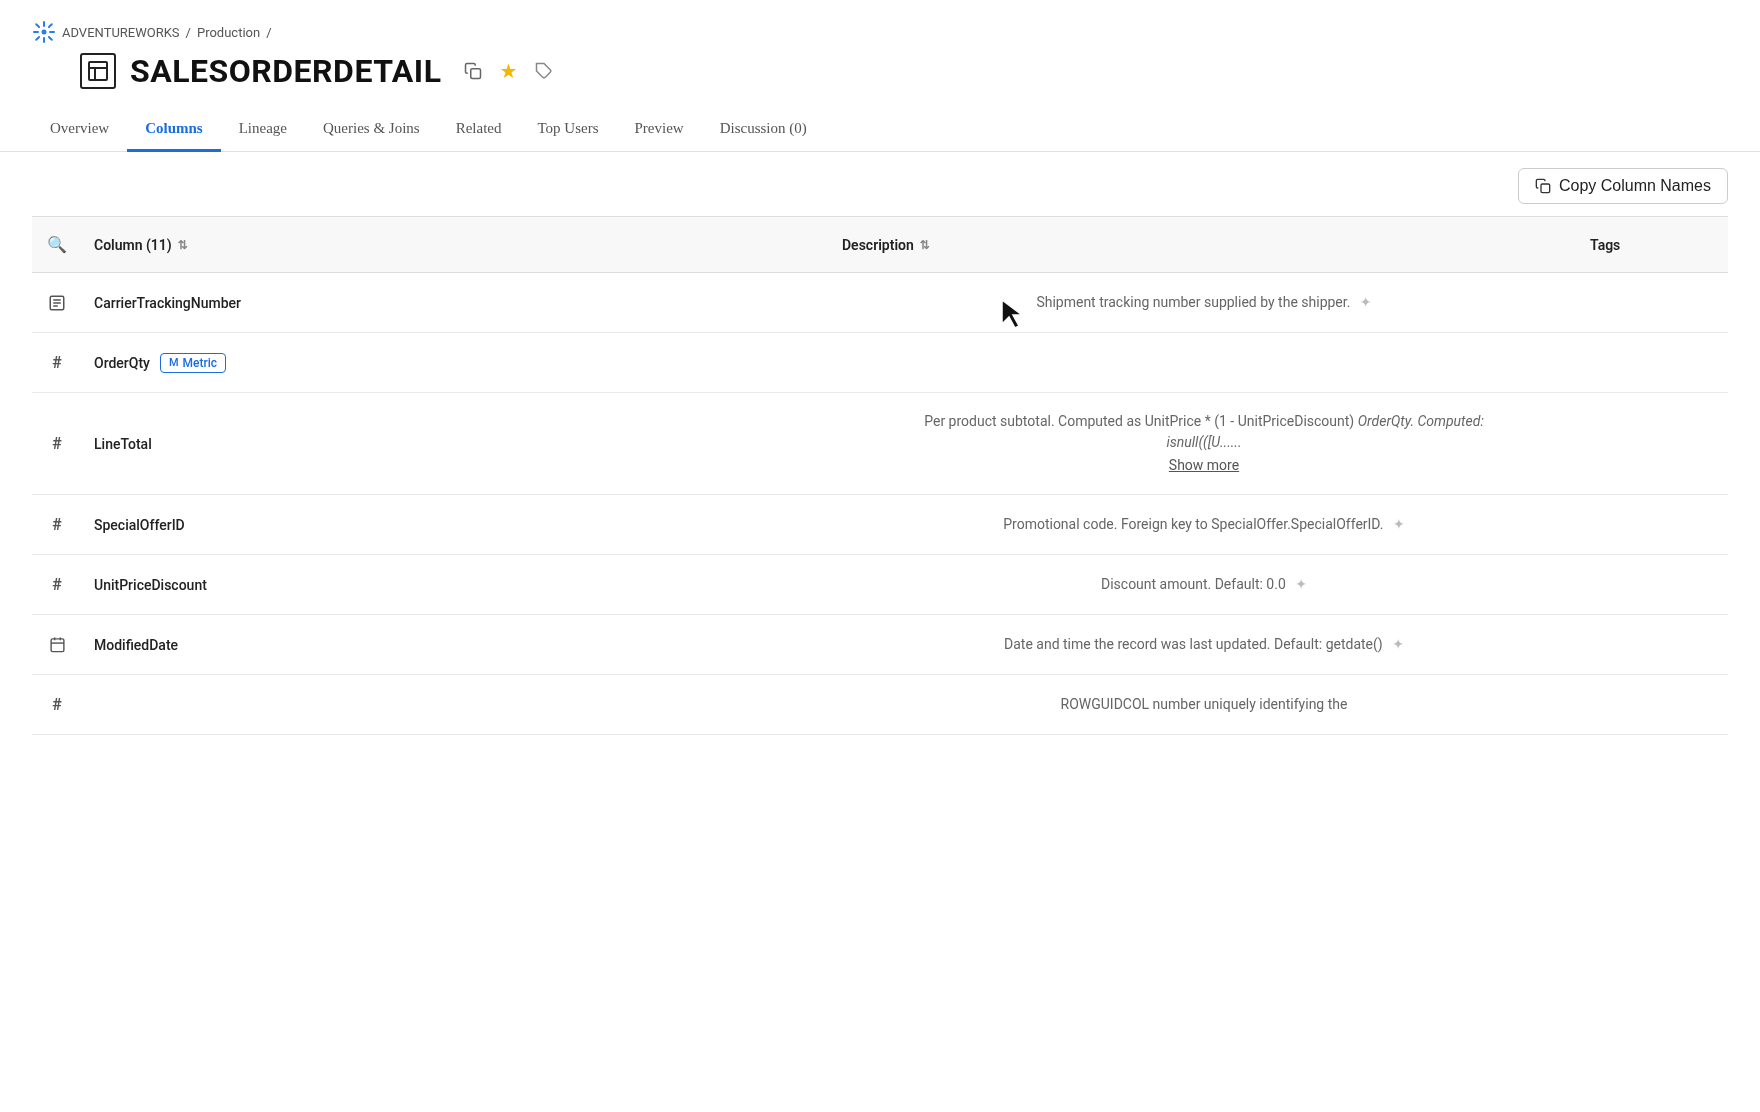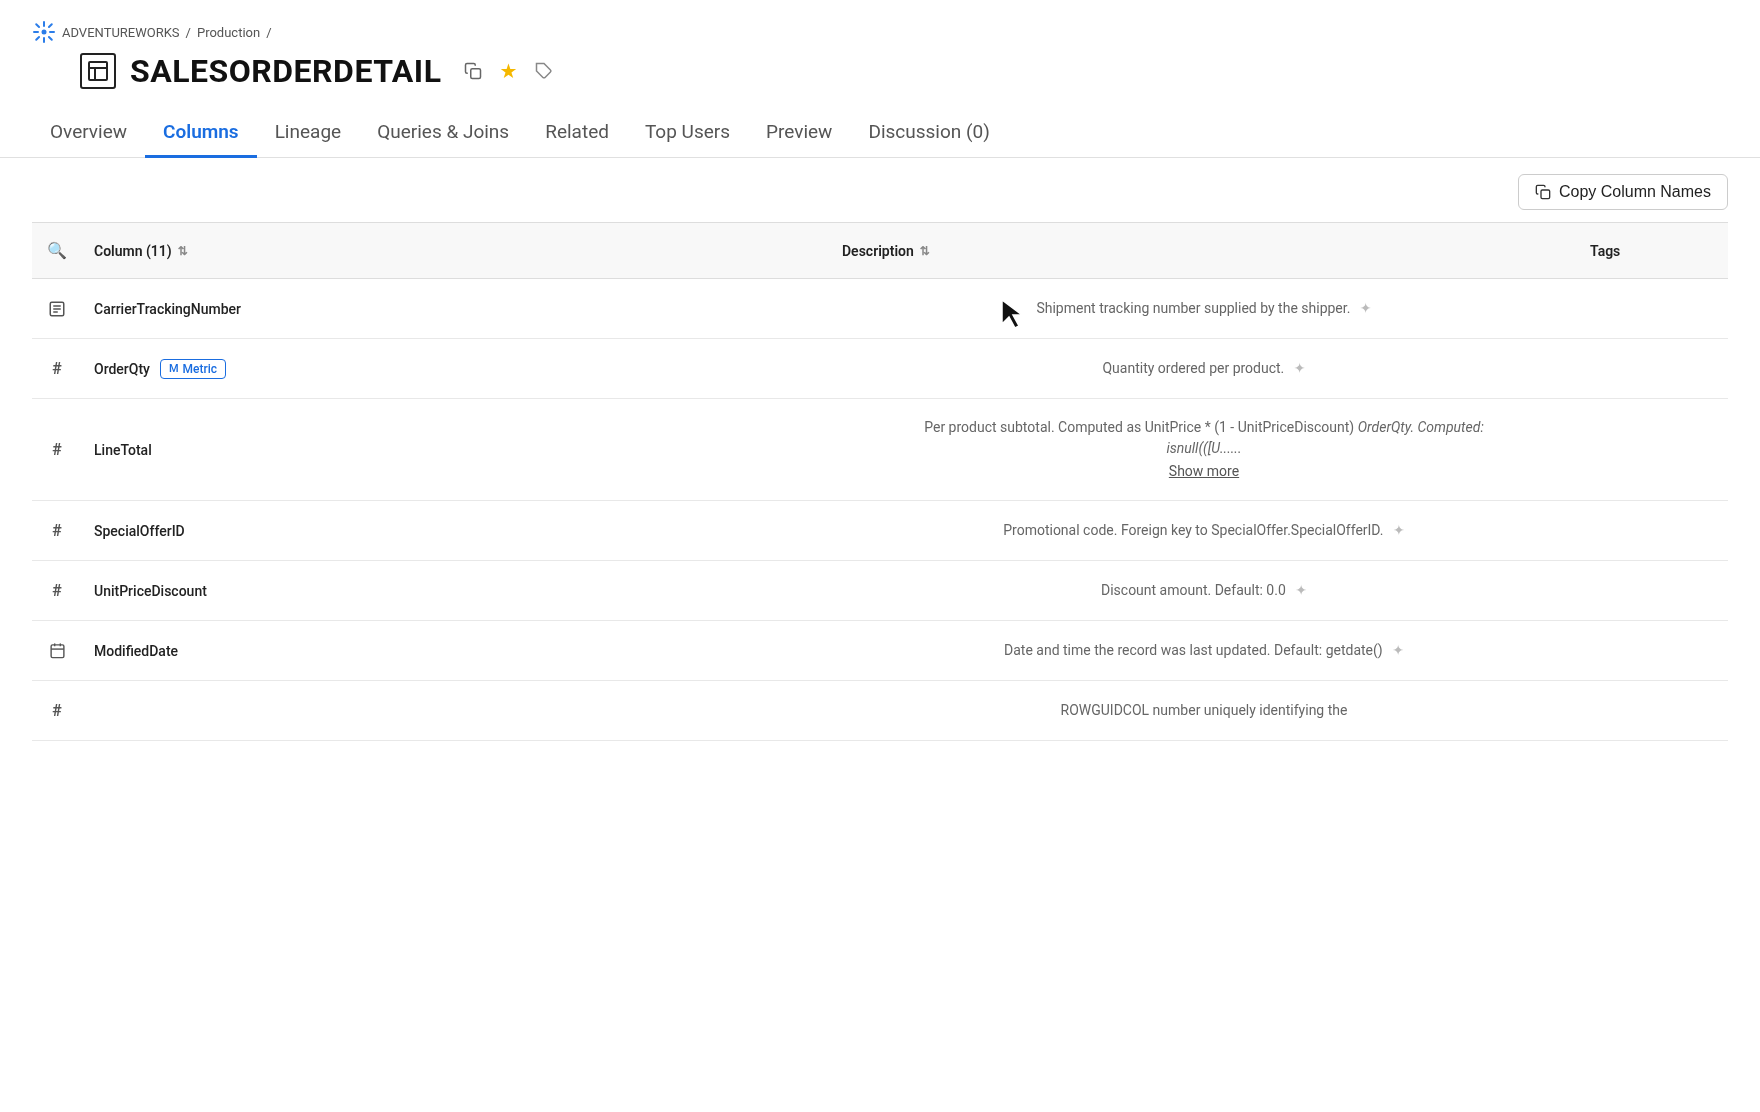--- a/index.html
+++ b/index.html
@@ -74,27 +74,28 @@
     .tabs {
       display: flex;
       gap: 0;
       border-bottom: 1px solid #e0e0e0;
       margin-top: 18px;
       padding: 0 32px;
     }
 
     .tab {
       padding: 12px 18px;
-      font-size: 19px;
+      font-size: 15px;
       color: #555;
       cursor: pointer;
       border-bottom: 3px solid transparent;
       margin-bottom: -1px;
       white-space: nowrap;
       text-decoration: none;
+      font-family: Liberation Serif, serif;
     }
 
     .tab.active {
       color: #1a6de0;
       border-bottom: 3px solid #1a6de0;
       font-weight: 600;
     }
 
     
     .content {
@@ -341,24 +342,20 @@
     <div class="cell type-icon">
       <span style="font-weight:700; font-size:16px; color:#555;">#</span>
     </div>
     <div class="cell col-name">
       <span>OrderQty</span>
       <span class="metric-badge">
         <span style="font-size:11px;">M</span>
         <span>Metric</span>
       </span>
     </div>
-    <div class="cell description">
-      <span>Quantity ordered per product.</span>
-      <span style="color:#bbb; margin-left:6px;">✦</span>
-    </div>
     <div class="cell tags"></div>
   </div>
 
   <div class="table-row">
     <div class="cell type-icon">
       <span style="font-weight:700; font-size:16px; color:#555;">#</span>
     </div>
     <div class="cell col-name">
       <span>LineTotal</span>
     </div>

